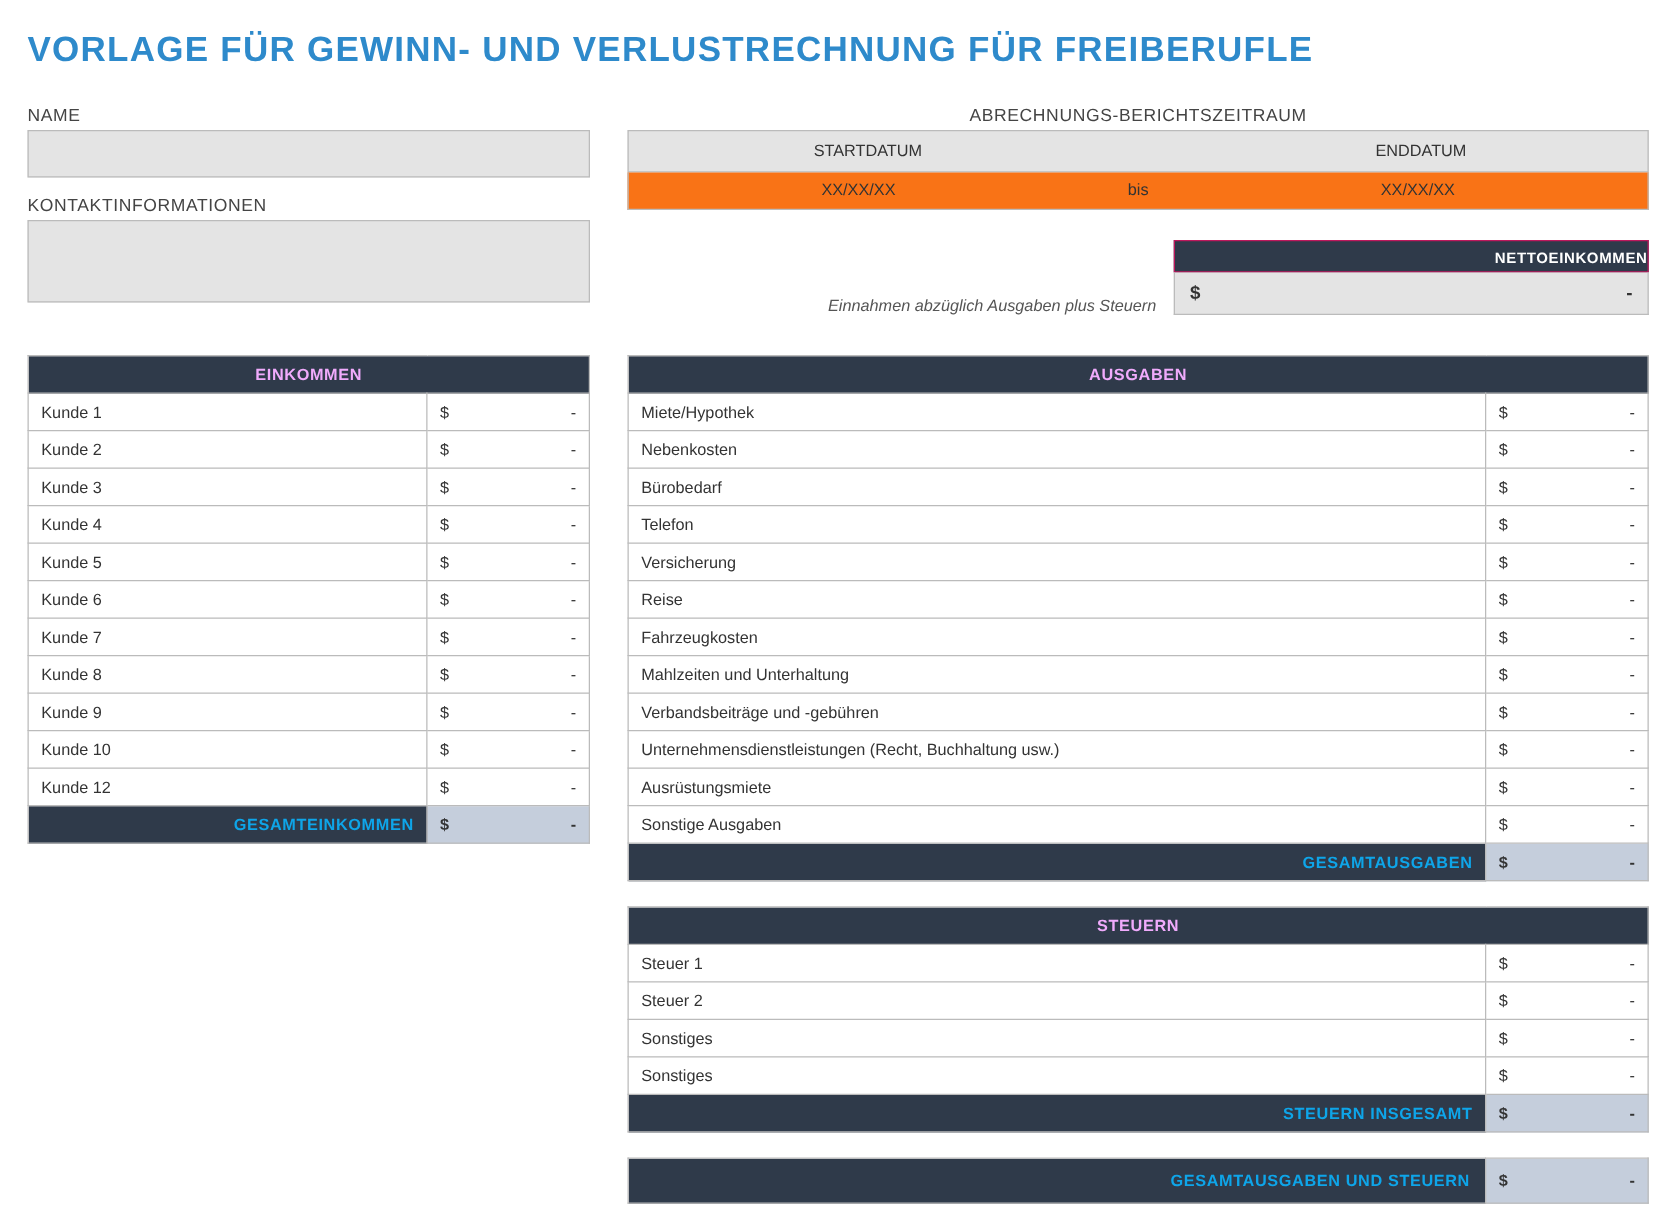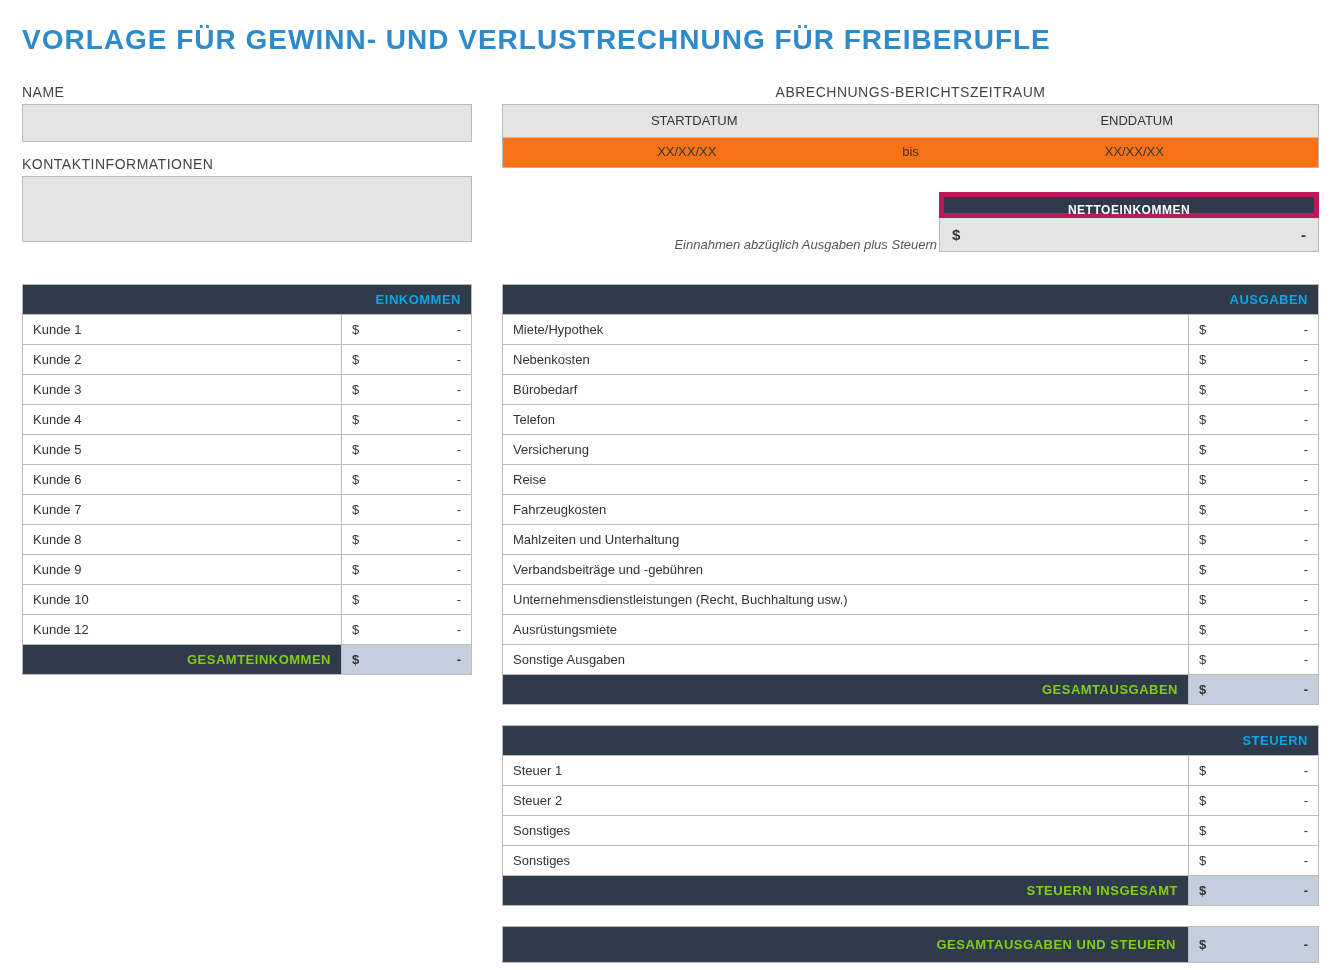--- a/index.html
+++ b/index.html
@@ -13,31 +13,31 @@
   .grey-box { background: #E4E4E4; border: 1px solid #bbb; }
   .name-box { height: 38px; margin-bottom: 14px; }
   .contact-box { height: 66px; }
   .period-header { display: flex; background: #E4E4E4; border: 1px solid #bbb; height: 34px; padding-left: 10px; }
   .period-header > div { flex: 1; text-align: center; line-height: 32px; font-size: 13px; color: #333; }
   .period-header .sep { flex: 0 0 80px; }
   .period-row { display: flex; border: 1px solid #bbb; border-top: none; height: 30px; background: #f97316; }
   .period-row > div { flex: 1; text-align: center; line-height: 28px; font-size: 13px; }
   .period-row .sep { flex: 0 0 80px; }
   .netincome-row { display: flex; margin-top: 24px; }
-  .netincome-row .note { flex: 1; text-align: right; font-style: italic; font-size: 13px; color: #555; padding-right: 2px; }
+  .netincome-row .note { flex: 1; text-align: right; font-style: italic; font-size: 13px; color: #555; padding-right: 14px; }
   .netincome-box { width: 380px; }
-  .netincome-head { background: #2F3A4A; color: #fff; font-weight: bold; text-align: center; height: 26px; line-height: 26px; letter-spacing: 0.5px; font-size: 12px; border: 5px solid #be185d; }
+  .netincome-head { background: #2F3A4A; color: #fff; font-weight: bold; text-align: right; height: 26px; line-height: 26px; letter-spacing: 0.5px; font-size: 12px; border: 1px solid #be185d; }
   .netincome-val { height: 34px; border: 1px solid #bbb; border-top: none; background: #E4E4E4; padding: 0 12px; display: flex; justify-content: space-between; align-items: center; font-weight: bold; font-size: 15px; }
   .netincome-row-wrapper { display:flex; align-items:flex-end; }
   .main { display: flex; gap: 30px; margin-top: 32px; }
   .col-left { width: 450px; }
   .col-right { flex: 1; }
   .tbl { width: 100%; border-collapse: collapse; }
-  .tbl-head { background: #2F3A4A; color: #0ea5e9; font-weight: bold; font-size: 12px; padding: 8px 10px; letter-spacing: 0.5px; text-align: right; }
-  .tbl-total-label { background: #2F3A4A; color: #84cc16; font-weight: bold; text-align: right; padding: 8px 12px; font-size: 12px; letter-spacing: 0.5px; }
+  .tbl-head { background: #2F3A4A; color: #f0abfc; font-weight: bold; font-size: 12px; padding: 8px 10px; letter-spacing: 0.5px; text-align: center; }
+  .tbl-total-label { background: #2F3A4A; color: #0ea5e9; font-weight: bold; text-align: right; padding: 8px 12px; font-size: 12px; letter-spacing: 0.5px; }
   .tbl-total-val { background: #C5CEDC; font-weight: bold; padding: 6px 12px 6px 10px; border: 1px solid #bbb; font-size: 15px; }
   .tbl td { border: 1px solid #bbb; padding: 7px 10px; font-size: 13px; vertical-align: middle; }
   .amt-cell { width: 130px; }
   .amt-inner { display: flex; justify-content: space-between; }
   .amt-inner .cur { }
   .amt-inner .val { }
   .grand-row { margin-top: 20px; }
   .grand-row .tbl-total-label { padding: 10px 12px; }
   .tax-table { margin-top: 20px; }
 </style>

